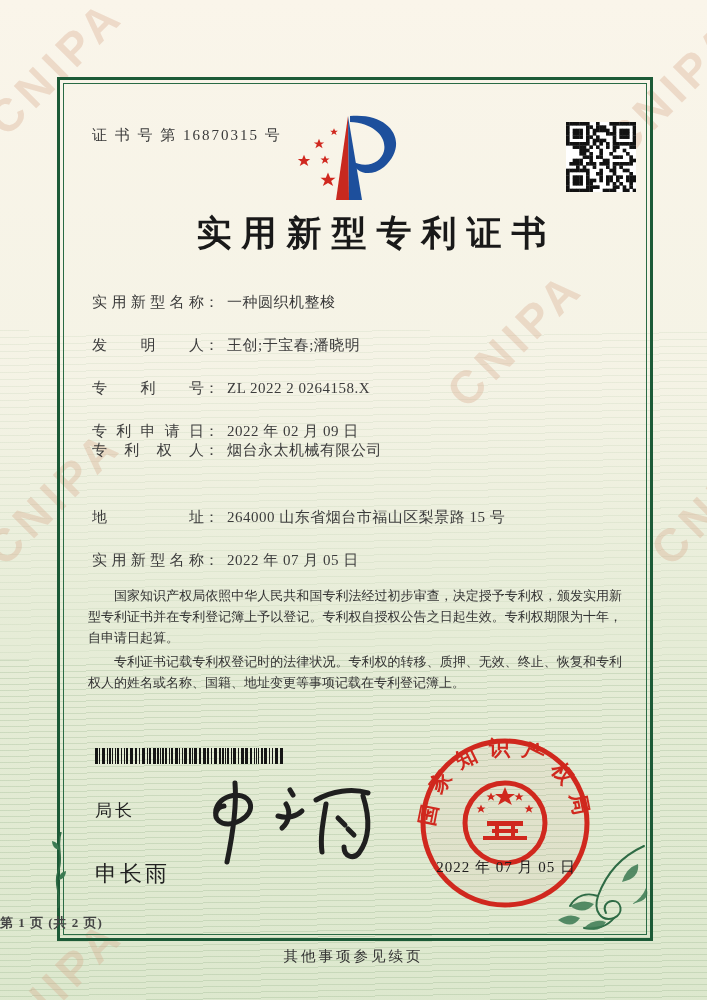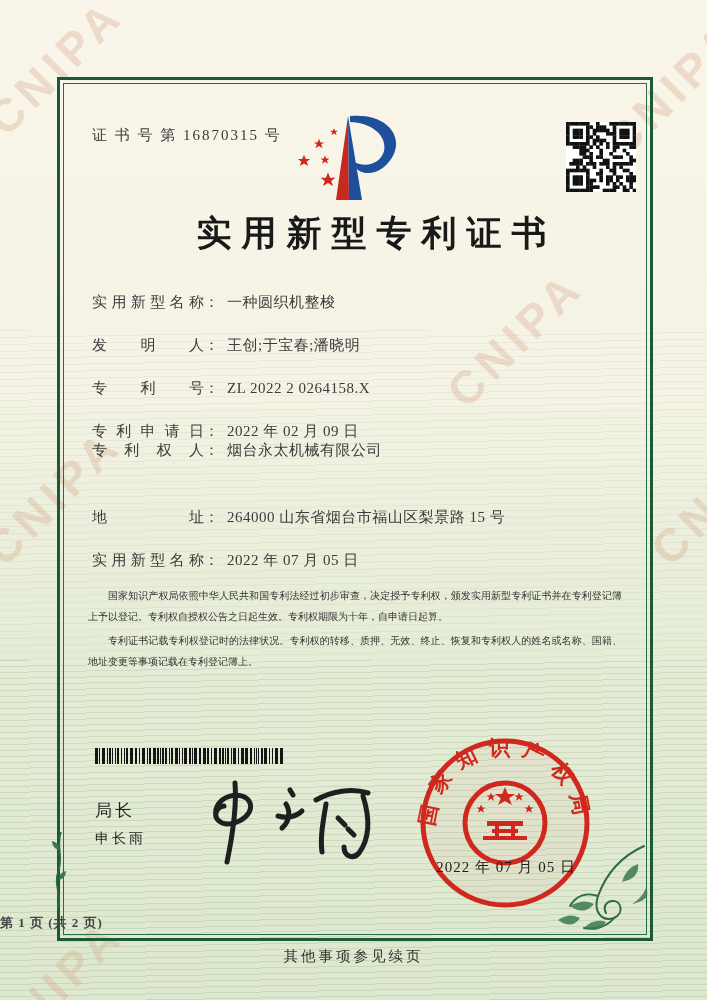--- a/index.html
+++ b/index.html
@@ -23,25 +23,25 @@
   .content{position:absolute;inset:0;z-index:3;}
   .abs{position:absolute;}
   .cert-no{left:92px;top:114px;font-size:15px;letter-spacing:2px;color:#3a3a3a;margin-top:12px;}
   .title{left:0;right:0;top:210px;text-align:center;font-size:35px;font-weight:bold;
          letter-spacing:10px;color:#191919;padding-left:46px;}
   .row{left:92px;font-size:15px;color:#3c3c3c;white-space:nowrap;}
   .lbl{display:inline-block;width:112px;text-align:justify;text-align-last:justify;}
   .colon{display:inline-block;}
   .val{margin-left:8px;letter-spacing:.5px;}
   .lbl2{letter-spacing:2px;}
-  .paras{left:88px;top:585px;width:534px;font-size:10px;line-height:21px;
+  .paras{left:88px;top:585px;width:534px;font-size:13px;line-height:21px;
          text-align:justify;color:#333;font-family:Liberation Serif, serif;}
   .paras p{margin:0 0 3px 0;text-indent:2em;}
   .sig-title{left:95px;top:799px;font-size:17px;letter-spacing:3px;color:#222;}
-  .sig-name{left:95px;top:830px;font-size:14px;letter-spacing:3px;color:#222;}
+  .sig-name{left:95px;top:859px;font-size:22px;letter-spacing:3px;color:#222;}
   .seal-box{left:417px;top:735px;width:176px;height:176px;}
   .seal-date{left:430px;top:858px;width:152px;text-align:center;font-size:15px;
              letter-spacing:1px;color:#1d1d1d;z-index:5;}
   .page-info{left:0;right:0;top:914px;text-align:left;font-size:13px;color:#444;letter-spacing:1px;font-weight:bold;}
   .note{left:0;right:0;top:947px;text-align:center;font-size:14.5px;color:#333;letter-spacing:3px;}
 </style>
 </head>
 <body>
 
 <div class="page">

